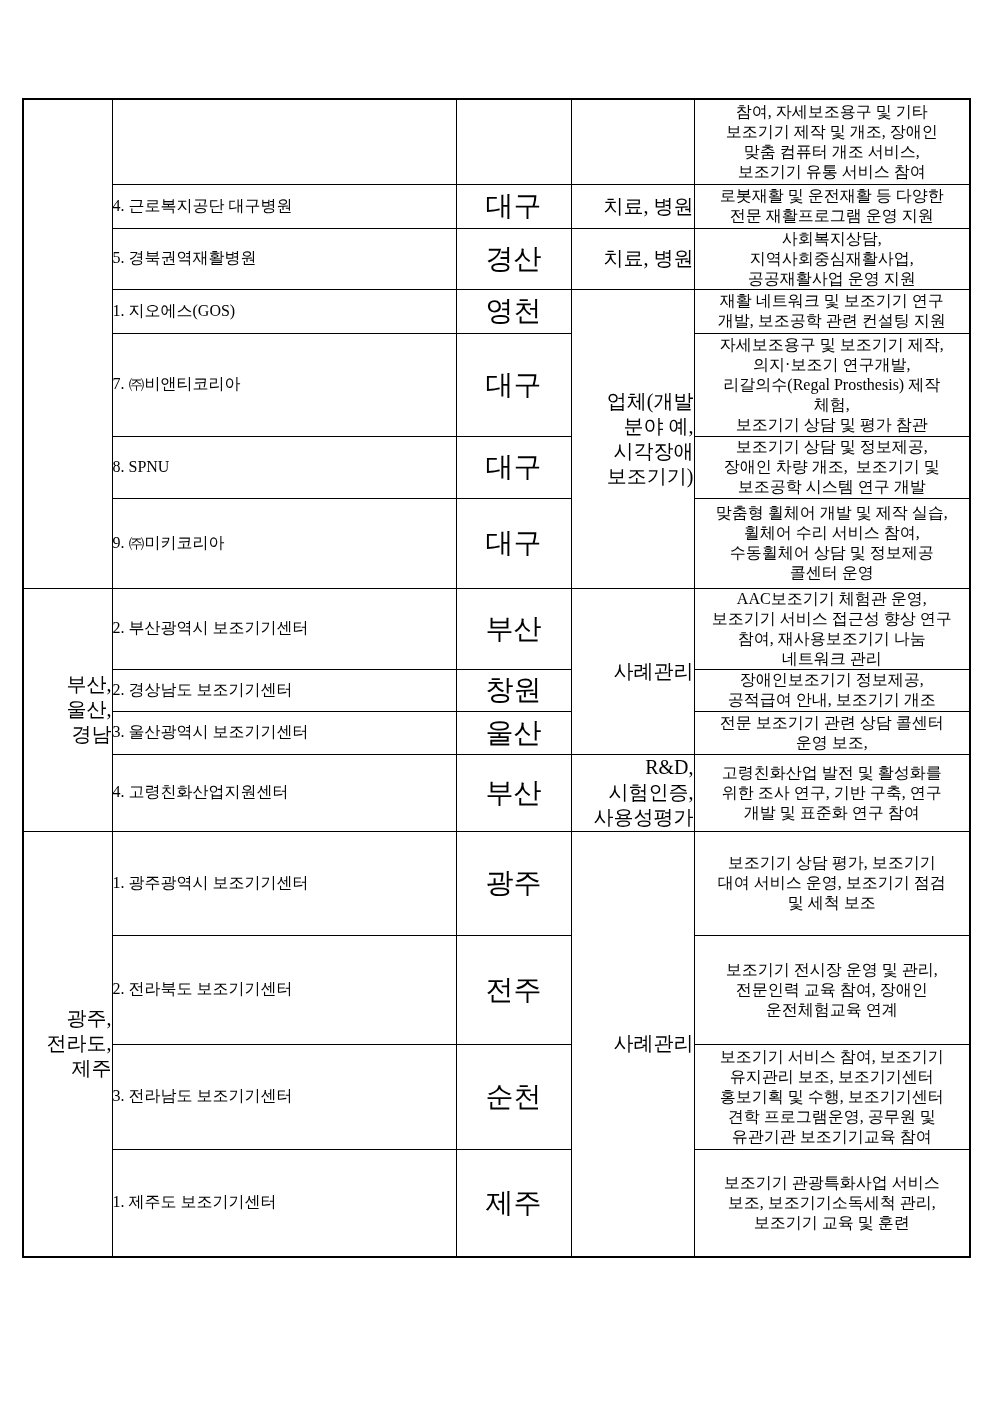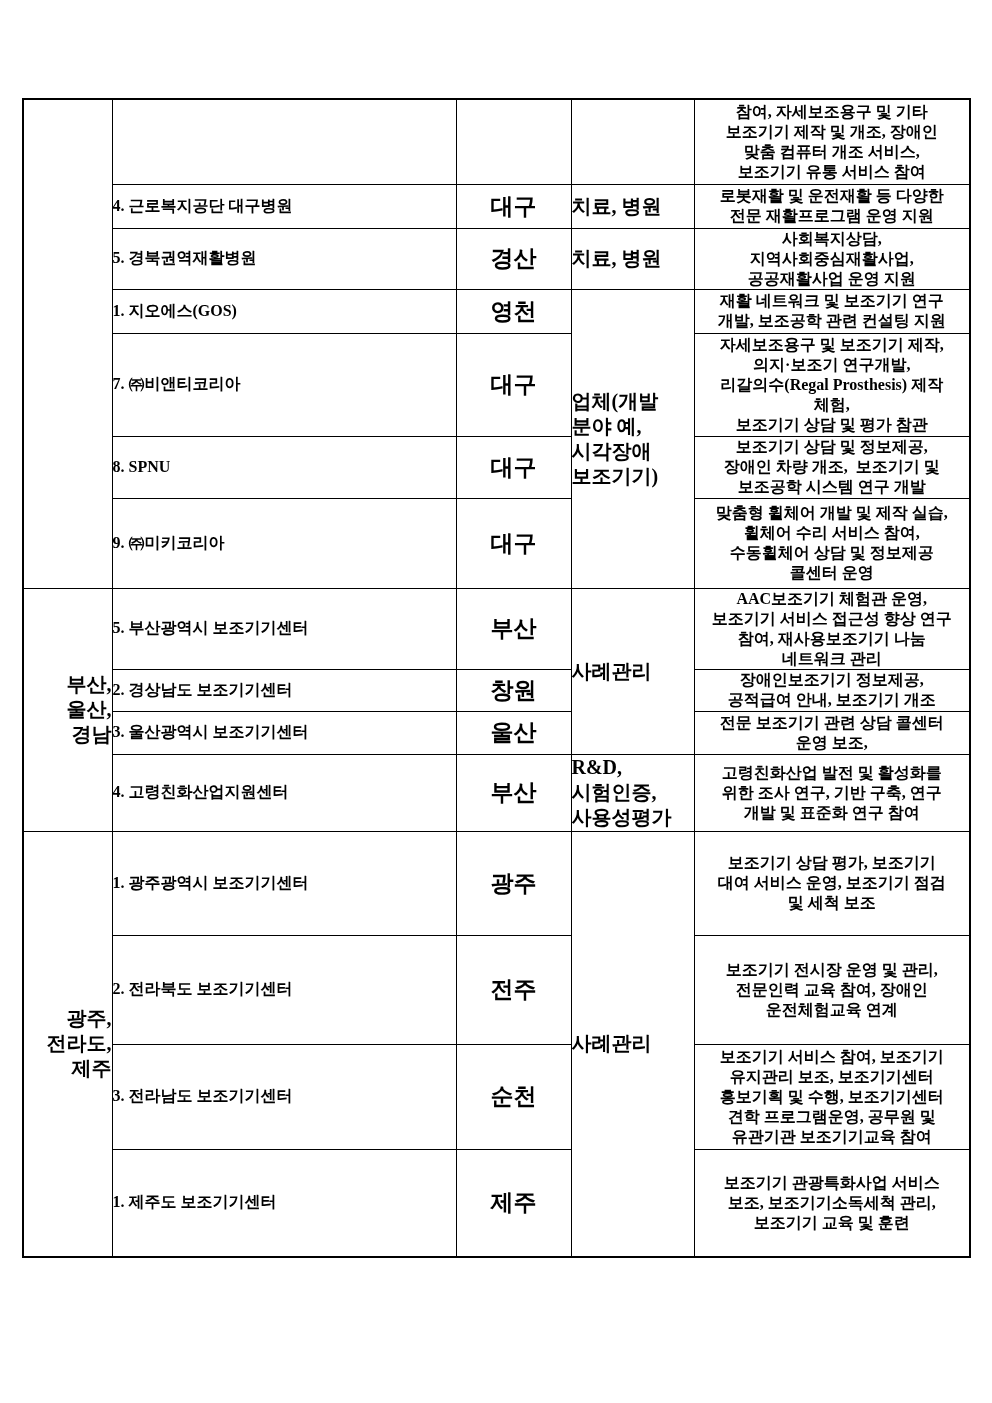--- a/index.html
+++ b/index.html
@@ -16,38 +16,37 @@
     width:947px;
     border-collapse:collapse;
     table-layout:fixed;
     border:2px solid #000;
   }
   table.inst-table td{
     border:1px solid #000;
     padding:0;
     overflow:hidden;
     vertical-align:middle;
-    font-weight:bold;
   }
   col.w-region{width:89px;}
   col.w-inst{width:344px;}
   col.w-city{width:115px;}
   col.w-cat{width:123px;}
   col.w-desc{width:276px;}
   .c-reg{
     text-align:right;font-size:20px;line-height:25px;white-space:pre;
   }
   .c-inst{
     text-align:left;font-size:16px;padding-left:5px;white-space:pre;
   }
   .c-city{
-    text-align:center;font-size:23px;white-space:pre;
+    text-align:center;font-size:28px;white-space:pre;
   }
   .c-cat{
-    text-align:left;font-size:20px;line-height:25px;white-space:pre;
+    text-align:right;font-size:20px;line-height:25px;white-space:pre;
   }
   .c-desc{
     text-align:center;font-size:16px;line-height:20px;white-space:pre;
   }
   tr.r-h85{height:85px;}
   tr.r-h44a{height:44px;}
   tr.r-h61{height:61px;}
   tr.r-h44b{height:44px;}
   tr.r-h103{height:103px;}
   tr.r-h62{height:62px;}
@@ -132,21 +131,21 @@
         <td class="c-desc">맞춤형 휠체어 개발 및 제작 실습,
 휠체어 수리 서비스 참여,
 수동휠체어 상담 및 정보제공
 콜센터 운영</td>
       </tr>
 
       <tr class="r-h81">
         <td class="c-reg" rowspan="4">부산,
 울산,
 경남</td>
-        <td class="c-inst">5. 부산광역시 보조기기센터</td>
+        <td class="c-inst">2. 부산광역시 보조기기센터</td>
         <td class="c-city">부산</td>
         <td class="c-cat" rowspan="3">사례관리</td>
         <td class="c-desc">AAC보조기기 체험관 운영,
 보조기기 서비스 접근성 향상 연구
 참여, 재사용보조기기 나눔
 네트워크 관리</td>
       </tr>
       <tr class="r-h42">
         <td class="c-inst">2. 경상남도 보조기기센터</td>
         <td class="c-city">창원</td>

